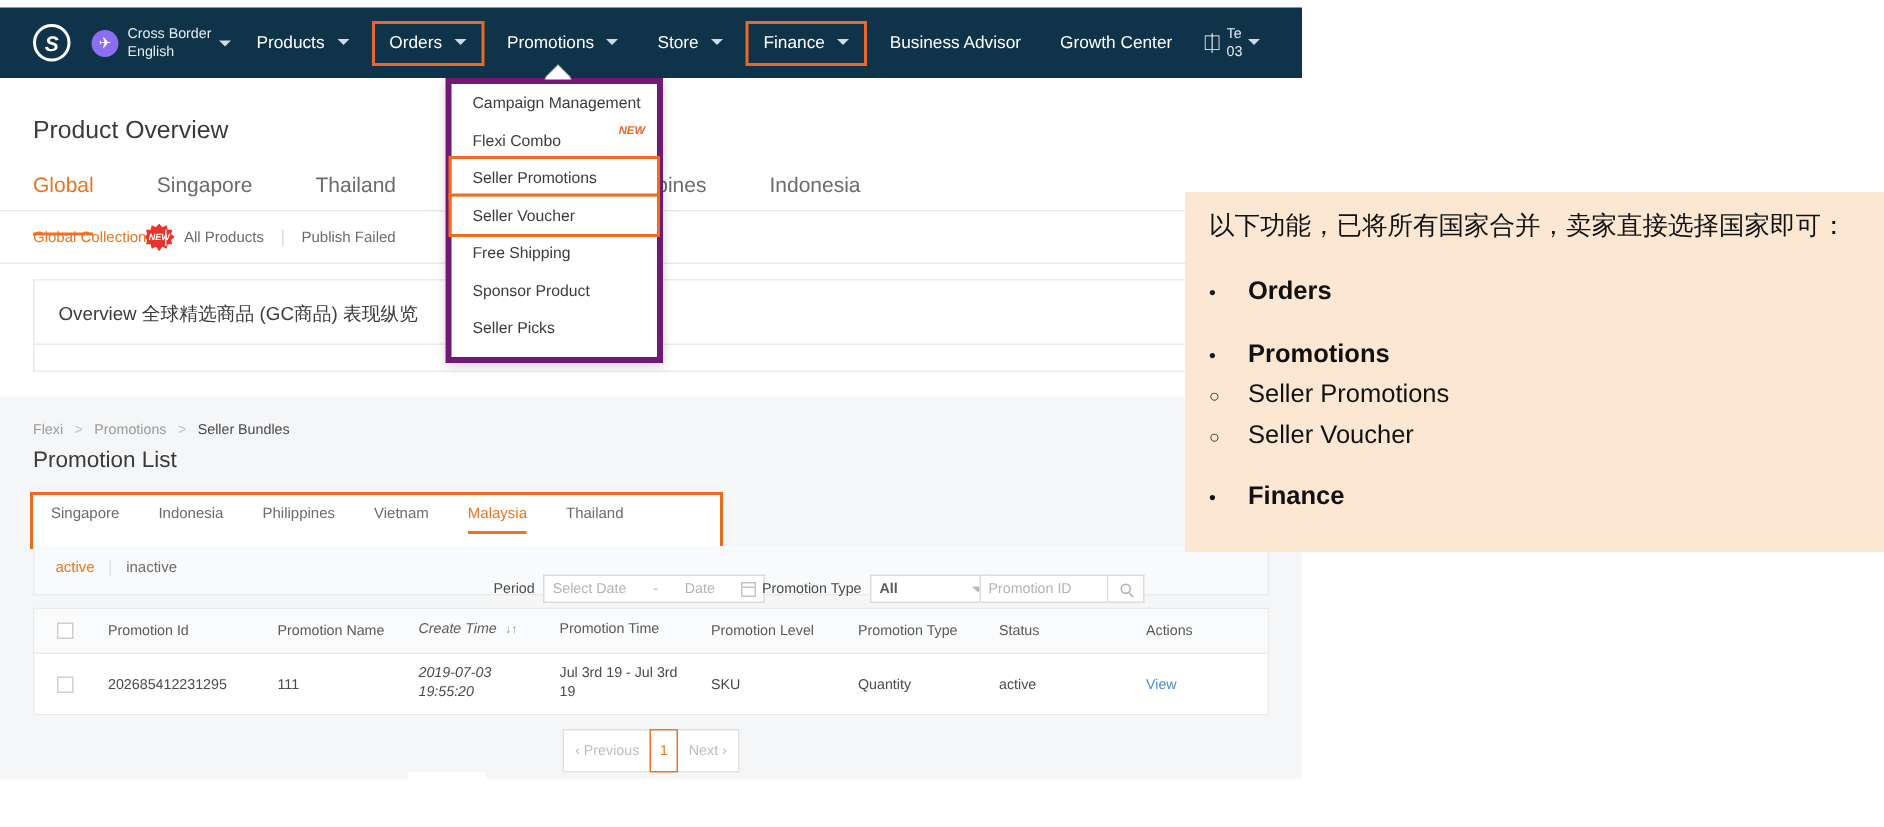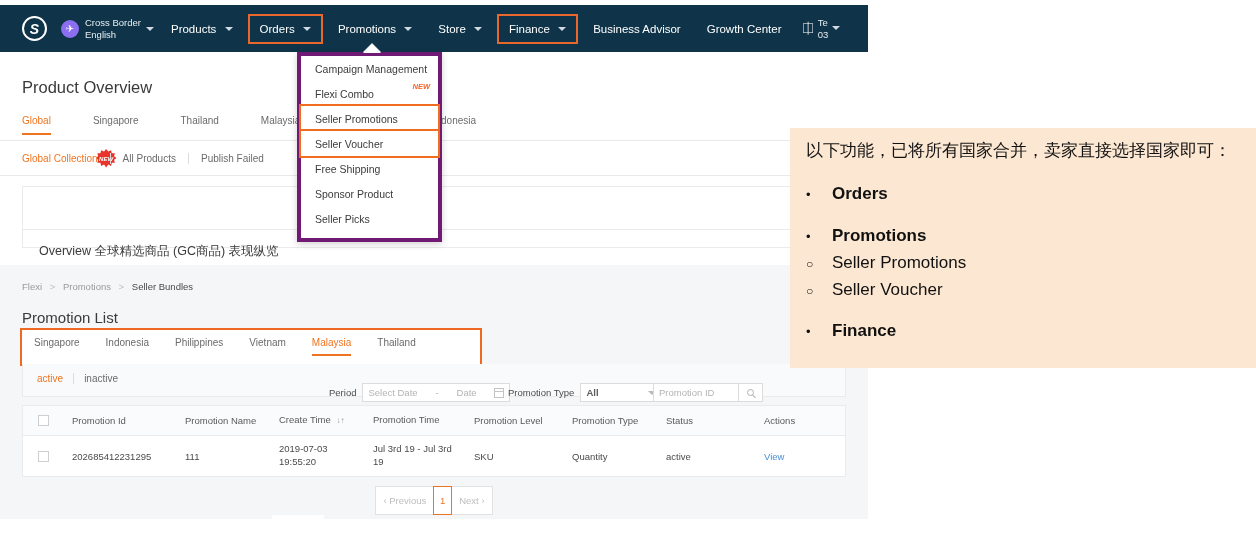--- a/index.html
+++ b/index.html
@@ -64,21 +64,21 @@
     position: absolute; right: 8px; top: 1px; font-size: 7.5px; font-weight: bold;
     font-style: italic; color: #f2642a;
   }
 
   
   .page-title {
     position: absolute; left: 22px; top: 78px; font-size: 16.5px; color: #3a3a3a; font-weight: normal;
   }
   .country-tabs { position: absolute; left: 22px; top: 115px; display: flex; }
   .country-tabs .tab {
-    font-size: 10px; color: #6b6b6b; margin-right: 42px; padding-bottom: 7px; white-space: nowrap;
+    font-size: 14px; color: #6b6b6b; margin-right: 42px; padding-bottom: 24px; white-space: nowrap;
   }
   .country-tabs .tab.active { color: #ee7422; border-bottom: 2px solid #ee7422; }
   .tabs-divider { position: absolute; left: 0; top: 140px; width: 868px; height: 1px; background: #e9e9e9; }
 
   .subtabs { position: absolute; left: 22px; top: 153px; display: flex; align-items: center; }
   .subtab { font-size: 10px; color: #6b6b6b; padding: 0 12px; white-space: nowrap; position: relative; }
   .subtab:first-child { padding-left: 0; }
   .subtab.active { color: #ee7422; }
   .subtab + .subtab { border-left: 1px solid #dcdcdc; }
   .new-star {
@@ -86,32 +86,32 @@
     color: #fff; font-size: 6px; font-weight: bold; font-style: italic;
     display: flex; align-items: center; justify-content: center;
     clip-path: polygon(50% 0%,61% 13%,76% 6%,80% 22%,96% 22%,92% 38%,106% 47%,92% 57%,96% 73%,80% 73%,76% 89%,61% 82%,50% 97%,39% 82%,24% 89%,20% 73%,4% 73%,8% 57%,-6% 47%,8% 38%,4% 22%,20% 22%,24% 6%,39% 13%);
   }
   .subtabs-divider { position: absolute; left: 0; top: 175px; width: 868px; height: 1px; background: #e9e9e9; }
 
   .overview-card {
     position: absolute; left: 22px; top: 186px; width: 824px; height: 62px;
     background: #ffffff; border: 1px solid #ebebeb;
   }
-  .overview-title { position: absolute; left: 16px; top: 14px; font-size: 12.5px; color: #3a3a3a; margin-top: 42px; }
+  .overview-title { position: absolute; left: 16px; top: 14px; font-size: 12.5px; color: #3a3a3a; }
   .overview-card .row-line { position: absolute; left: 0; top: 42px; width: 822px; height: 1px; background: #ebebeb; }
 
   
   .shot-bottom {
     position: absolute; left: 0; top: 265px; width: 868px; height: 254px; background: #f5f6f8;
   }
   .crumb { position: absolute; left: 22px; top: 281px; font-size: 9.5px; color: #9a9a9a; }
   .crumb .sep { margin: 0 5px; color: #c0c0c0; }
   .crumb .cur { color: #4a4a4a; }
 
-  .list-title { position: absolute; left: 22px; top: 309px; font-size: 15px; color: #3a3a3a; }
+  .list-title { position: absolute; left: 22px; top: 298px; font-size: 15px; color: #3a3a3a; }
 
   .btn-row { position: absolute; right: 0; top: 305px; display: flex; }
   .btn {
     height: 21px; padding: 0 10px; background: #ffffff; border: 1px solid #dcdcdc;
     font-size: 9.5px; color: #4a4a4a; display: flex; align-items: center; margin-left: 8px;
     white-space: nowrap;
   }
   .btn .plus { margin-right: 3px; font-size: 10px; }
 
   .ctab-box {
@@ -159,21 +159,21 @@
   .tbl { position: absolute; left: 22px; top: 405px; width: 824px; background: #ffffff; border: 1px solid #ebebeb; }
   .tr { display: flex; align-items: center; }
   .thead { background: #fafbfc; height: 30px; border-bottom: 1px solid #ebebeb; }
   .tbody .tr { height: 40px; }
   .cell { font-size: 9.5px; color: #4a4a4a; padding: 0 9px; align-self: center; }
   .thead .cell { color: #5a5a5a; }
   .c-chk { width: 40px; display: flex; justify-content: center; }
   .chkbox { width: 11px; height: 11px; border: 1px solid #cfcfcf; background: #fff; }
   .c-id { width: 113px; }
   .c-name { width: 94px; }
-  .c-ctime { width: 94px; line-height: 1.35; }
+  .c-ctime { width: 94px; line-height: 1.35; font-style: italic; }
   .c-ptime { width: 101px; line-height: 1.35; }
   .c-level { width: 98px; }
   .c-type { width: 94px; }
   .c-status { width: 98px; }
   .c-actions { width: 90px; }
   .view-link { color: #4a8fd6; }
   .sort-ic { display: inline-block; margin-left: 3px; color: #9a9a9a; font-size: 8px; }
 
   .pager { position: absolute; left: 22px; top: 486px; width: 824px; display: flex; justify-content: center; }
   .pg {

